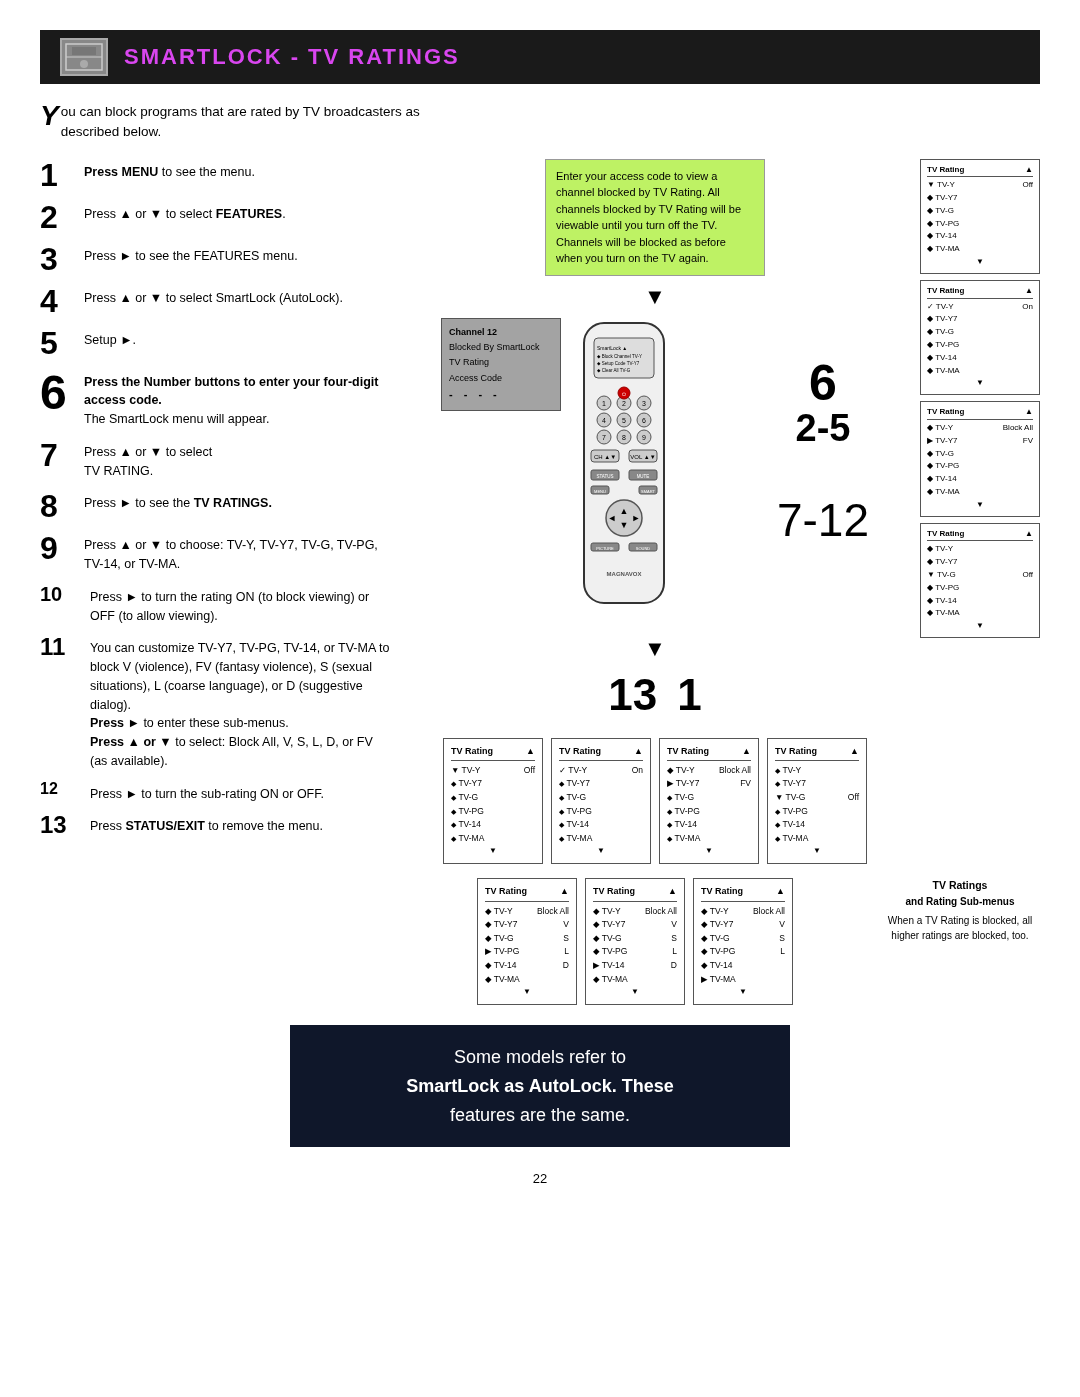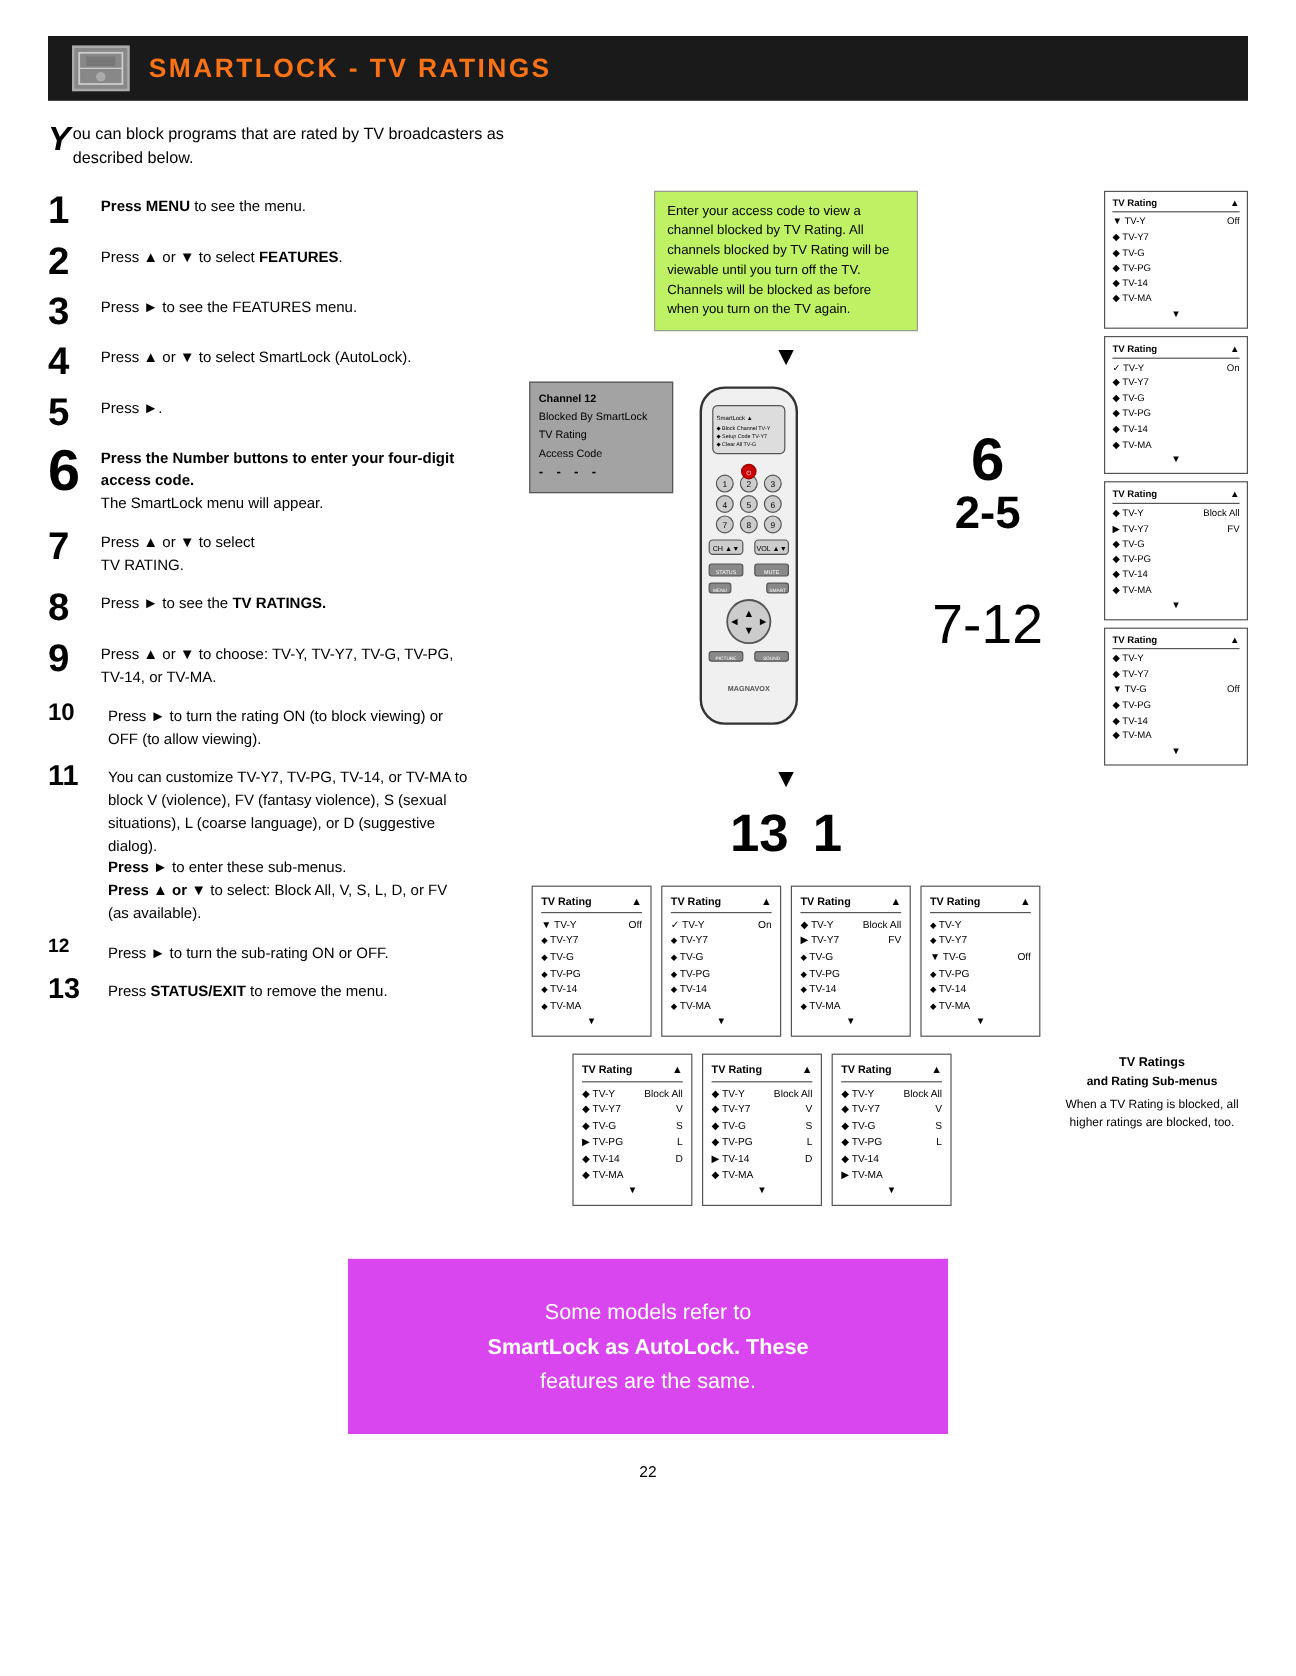--- a/index.html
+++ b/index.html
@@ -16,21 +16,21 @@
     .page {
       width: 1080px;
       min-height: 1397px;
       background: #fff;
       padding: 30px 40px;
     }
 
     
     .title-bar {
       background: #1a1a1a;
-      color: #f97316;
+      color: #d946ef;
       display: flex;
       align-items: center;
       padding: 8px 20px;
       margin-bottom: 18px;
     }
     .title-bar .icon-box {
       width: 48px;
       height: 38px;
       background: #888;
       border: 2px solid #aaa;
@@ -225,25 +225,25 @@
       text-align: center;
       line-height: 1.5;
     }
     .bottom-note .note-title {
       font-weight: bold;
       font-size: 10.5px;
     }
 
     
     .footer-box {
-      background: #d946ef;
+      background: #0f172a;
       color: #fff;
       text-align: center;
-      padding: 30px 30px;
-      margin: 44px auto 20px auto;
+      padding: 18px 30px;
+      margin: 20px auto 20px auto;
       max-width: 500px;
       font-size: 18px;
       line-height: 1.6;
     }
 
     
     .page-number {
       text-align: center;
       font-size: 13px;
       margin-top: 24px;
@@ -316,21 +316,21 @@
         <div class="step-content">Press ► to see the FEATURES menu.</div>
       </div>
 
       <div class="step">
         <div class="step-num">4</div>
         <div class="step-content">Press ▲ or ▼ to select SmartLock (AutoLock).</div>
       </div>
 
       <div class="step">
         <div class="step-num">5</div>
-        <div class="step-content">Press ►.</div>
+        <div class="step-content">Setup ►.</div>
       </div>
 
       <div class="step">
         <div class="step-num step-num-large">6</div>
         <div class="step-content"><b>Press the Number buttons to enter your four-digit access code.</b><br>The SmartLock menu will appear.</div>
       </div>
 
       <div class="step">
         <div class="step-num">7</div>
         <div class="step-content">Press ▲ or ▼ to select<br>TV RATING.</div>

